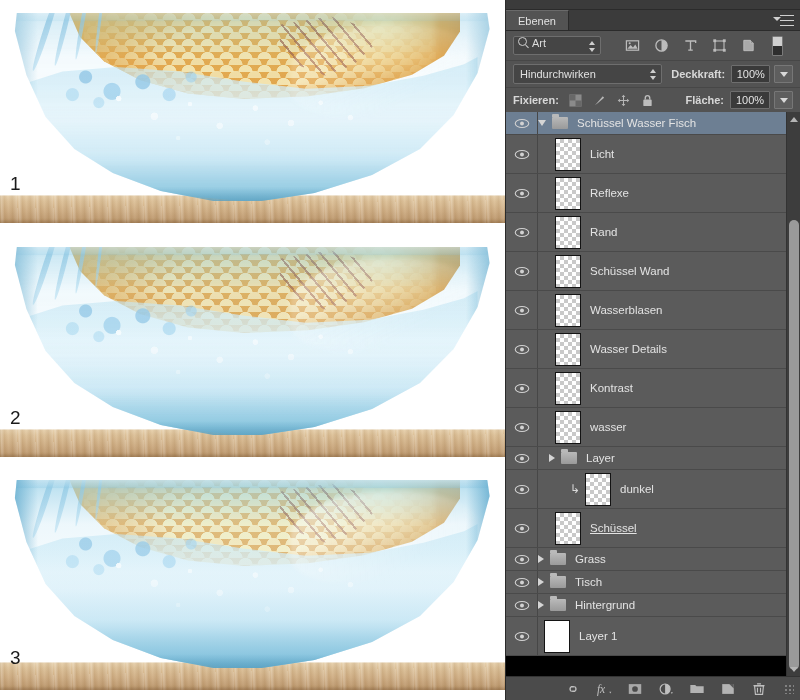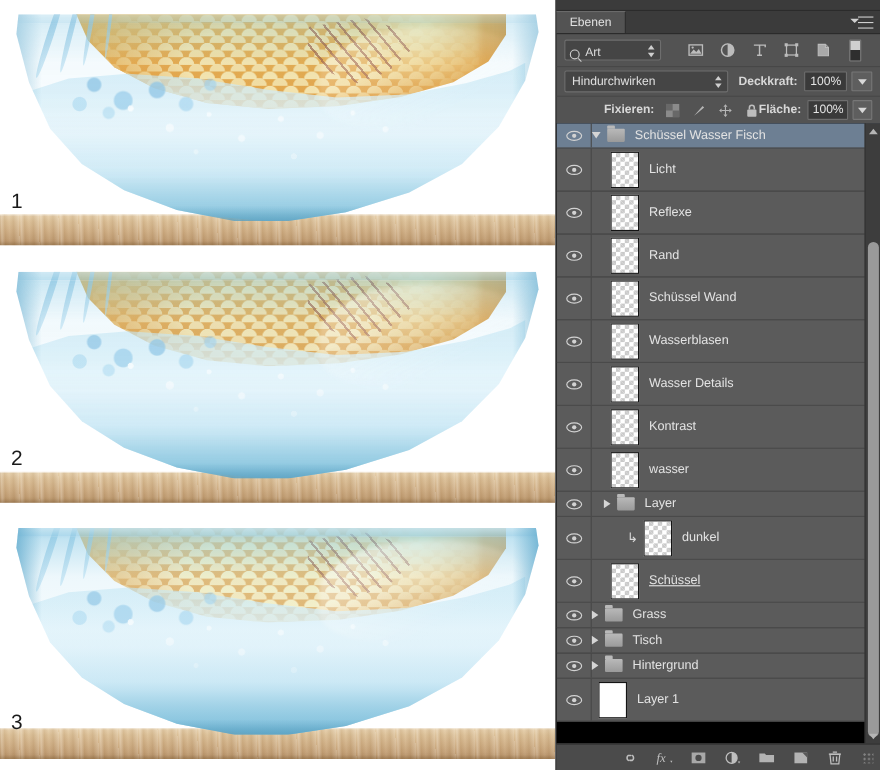--- a/index.html
+++ b/index.html
@@ -219,21 +219,21 @@
     position: absolute; left: -7px; top: 2px; width: 0; height: 0;
     border-left: 4px solid transparent; border-right: 4px solid transparent;
     border-top: 4px solid #d0d0d0;
   }
 
   
   .row { display: flex; align-items: center; padding: 0 7px; }
   .filter-row { height: 30px; gap: 0; border-bottom: 1px solid #474747; }
   .filter-select {
     width: 88px; height: 19px; background: #454545; border: 1px solid #6e6e6e;
-    border-radius: 2px; display: flex; align-items: flex-end; padding: 0 4px;
+    border-radius: 2px; display: flex; align-items: flex-start; padding: 0 4px;
     color: #dcdcdc; font-size: 11px; position: relative;
   }
   .mag {
     width: 9px; height: 9px; border: 1.3px solid #cfcfcf; border-radius: 50%;
     margin-right: 5px; position: relative; flex: none;
   }
   .mag::after {
     content: ""; position: absolute; right: -3px; bottom: -2px;
     width: 4px; height: 1.3px; background: #cfcfcf; transform: rotate(45deg);
   }
@@ -270,21 +270,21 @@
     width: 19px; height: 18px; background: #5e5e5e; border: 1px solid #777;
     margin-left: 4px; display: flex; align-items: center; justify-content: center;
     border-radius: 1px;
   }
   .drop-btn .dn {
     width: 0; height: 0; border-left: 4px solid transparent;
     border-right: 4px solid transparent; border-top: 5px solid #d8d8d8;
   }
 
   
-  .lock-row { height: 25px; border-bottom: 1px solid #2f2f2f; margin-left: 36px; }
+  .lock-row { height: 25px; border-bottom: 1px solid #2f2f2f; }
   .lock-icons { display: flex; align-items: center; gap: 11px; margin-left: 10px; }
   .lic { width: 13px; height: 13px; opacity: 0.8; }
 
   
   .layer-list {
     position: absolute; top: 112px; left: 0; right: 0; bottom: 24px;
     background: #000000; overflow: hidden;
   }
   .lrow {
     position: relative; display: flex; align-items: center;

